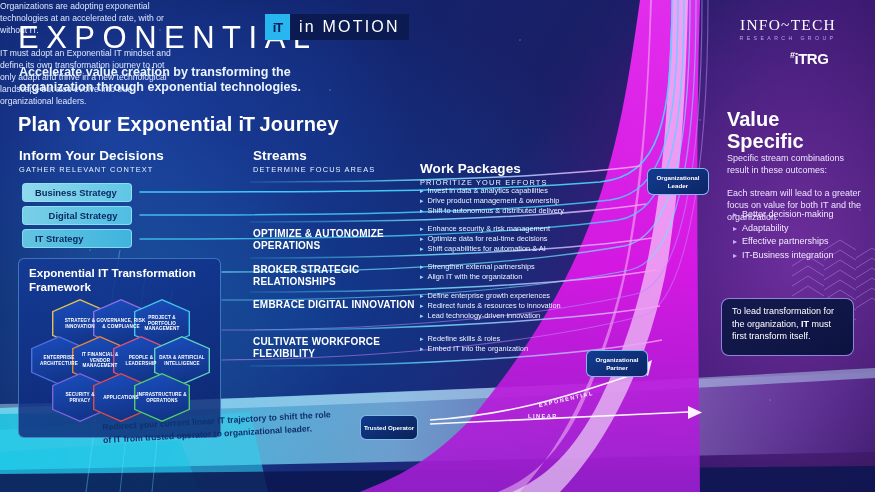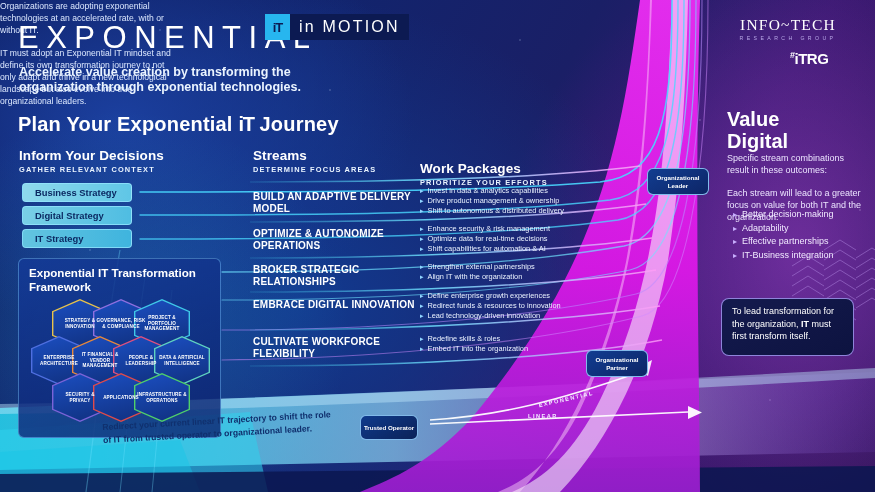--- a/index.html
+++ b/index.html
@@ -45,28 +45,28 @@
   #subtitle{left:19px;top:65px;width:300px;font-size:12.5px;font-weight:bold;line-height:15px;color:#eaf4ff;}
   #plan-title{left:18px;top:113px;font-size:20px;font-weight:bold;color:#fff;letter-spacing:.2px;}
   .itglyph{display:inline-block;font-weight:bold;letter-spacing:-1.2px;}
 
   #intro{left:418px;top:26px;width:180px;font-size:8.6px;line-height:12px;color:#dce8ff;}
   #intro p{margin:0 0 11px 0;}
 
   
   .colhead{position:absolute;color:#fff;}
   .colhead .h{font-size:13.5px;font-weight:bold;letter-spacing:.1px;}
-  .colhead .sub{font-size:7.4px;font-weight:bold;letter-spacing:1.15px;margin-top:2px;color:#eaf4ff;}
+  .colhead .sub{font-size:7.4px;font-weight:normal;letter-spacing:1.15px;margin-top:2px;color:#eaf4ff;}
 
   
   .pill{position:absolute;left:22px;width:110px;height:19px;border-radius:4px;
     display:flex;align-items:center;padding-left:12px;font-size:9.4px;font-weight:bold;color:#0c2a63;
     border:1px solid rgba(150,230,255,.75);}
   .pill.p0{background:linear-gradient(90deg,#8fd9ec,#5fc6e6);}
-  .pill.p1{background:linear-gradient(90deg,#79cfe6,#4fbde2);}
+  .pill.p1{background:linear-gradient(90deg,#79cfe6,#4fbde2);justify-content:center;}
   .pill.p2{background:linear-gradient(90deg,#63c4e0,#3fb4de);}
 
   
   .stream{position:absolute;left:253px;width:165px;color:#fff;font-size:10px;font-weight:bold;line-height:11.5px;letter-spacing:.2px;}
   .wp{position:absolute;left:420px;width:210px;color:#eaf2ff;}
   .wp div{font-size:7.4px;line-height:10.2px;white-space:nowrap;}
   .wp div::before{content:"\25B8";color:#8fd4ff;margin-right:4px;font-size:7px;}
 
   
   #framework{position:absolute;left:18px;top:258px;width:203px;height:180px;border-radius:6px;
@@ -266,21 +266,20 @@
   <div class="pill p0" style="top:183px;">
     <span>Business Strategy</span>
     </div>
   <div class="pill p1" style="top:206px;">
     <span>Digital Strategy</span>
     </div>
   <div class="pill p2" style="top:229px;">
     <span>IT Strategy</span>
     </div>
 
-  <div class="stream" style="top:191px;">BUILD AN ADAPTIVE DELIVERY MODEL</div>
   <div class="stream" style="top:228px;">OPTIMIZE &amp; AUTONOMIZE OPERATIONS</div>
   <div class="stream" style="top:264px;">BROKER STRATEGIC RELATIONSHIPS</div>
   <div class="stream" style="top:299px;">EMBRACE DIGITAL INNOVATION</div>
   <div class="stream" style="top:336px;">CULTIVATE WORKFORCE FLEXIBILITY</div>
 
   <div class="wp" style="top:186px;">
     <div>Invest in data &amp; analytics capabilities</div>
     <div>Drive product management &amp; ownership</div>
     <div>Shift to autonomous &amp; distributed delivery</div>
   </div>
@@ -347,21 +346,21 @@
         </div>
       <div class="hex" style="left:115px;top:74px;">
         <div class="ring" style="background:#4fd06a"></div>
         <div class="t">INFRASTRUCTURE &amp; OPERATIONS</div>
         </div>
     </div>
   </div>
 
   <div class="lbl" id="vo-title">
     <div>Value</div>
-    <div>Digital</div>
+    <div>Specific</div>
   </div>
   <div id="vo-body">
     <p>Specific stream combinations result in these outcomes:</p>
     <p>Each stream will lead to a greater focus on value for both IT and the organization.</p>
   </div>
   <div id="vo-list">
     <div>Better decision-making</div>
     <div>Adaptability</div>
     <div>Effective partnerships</div>
     <div>IT-Business integration</div>

